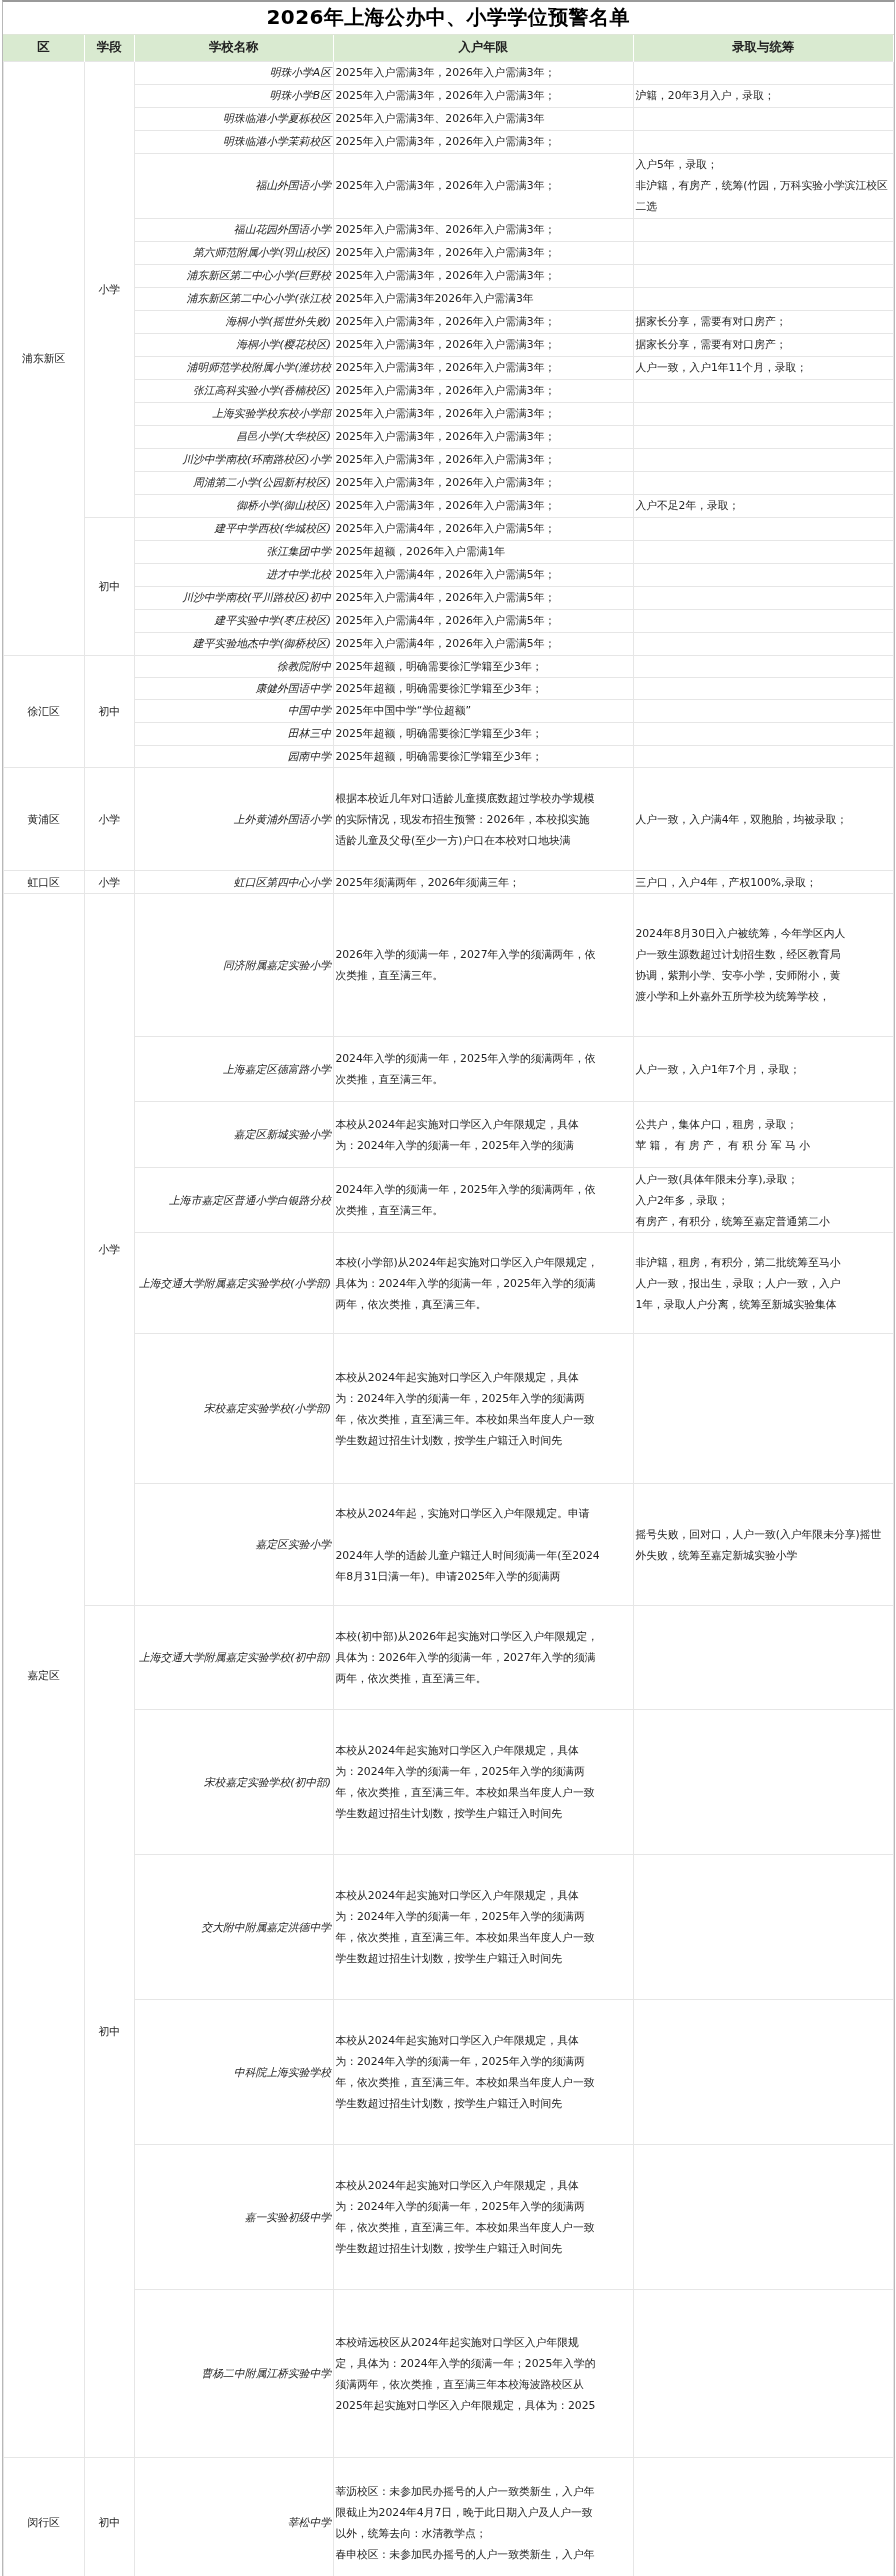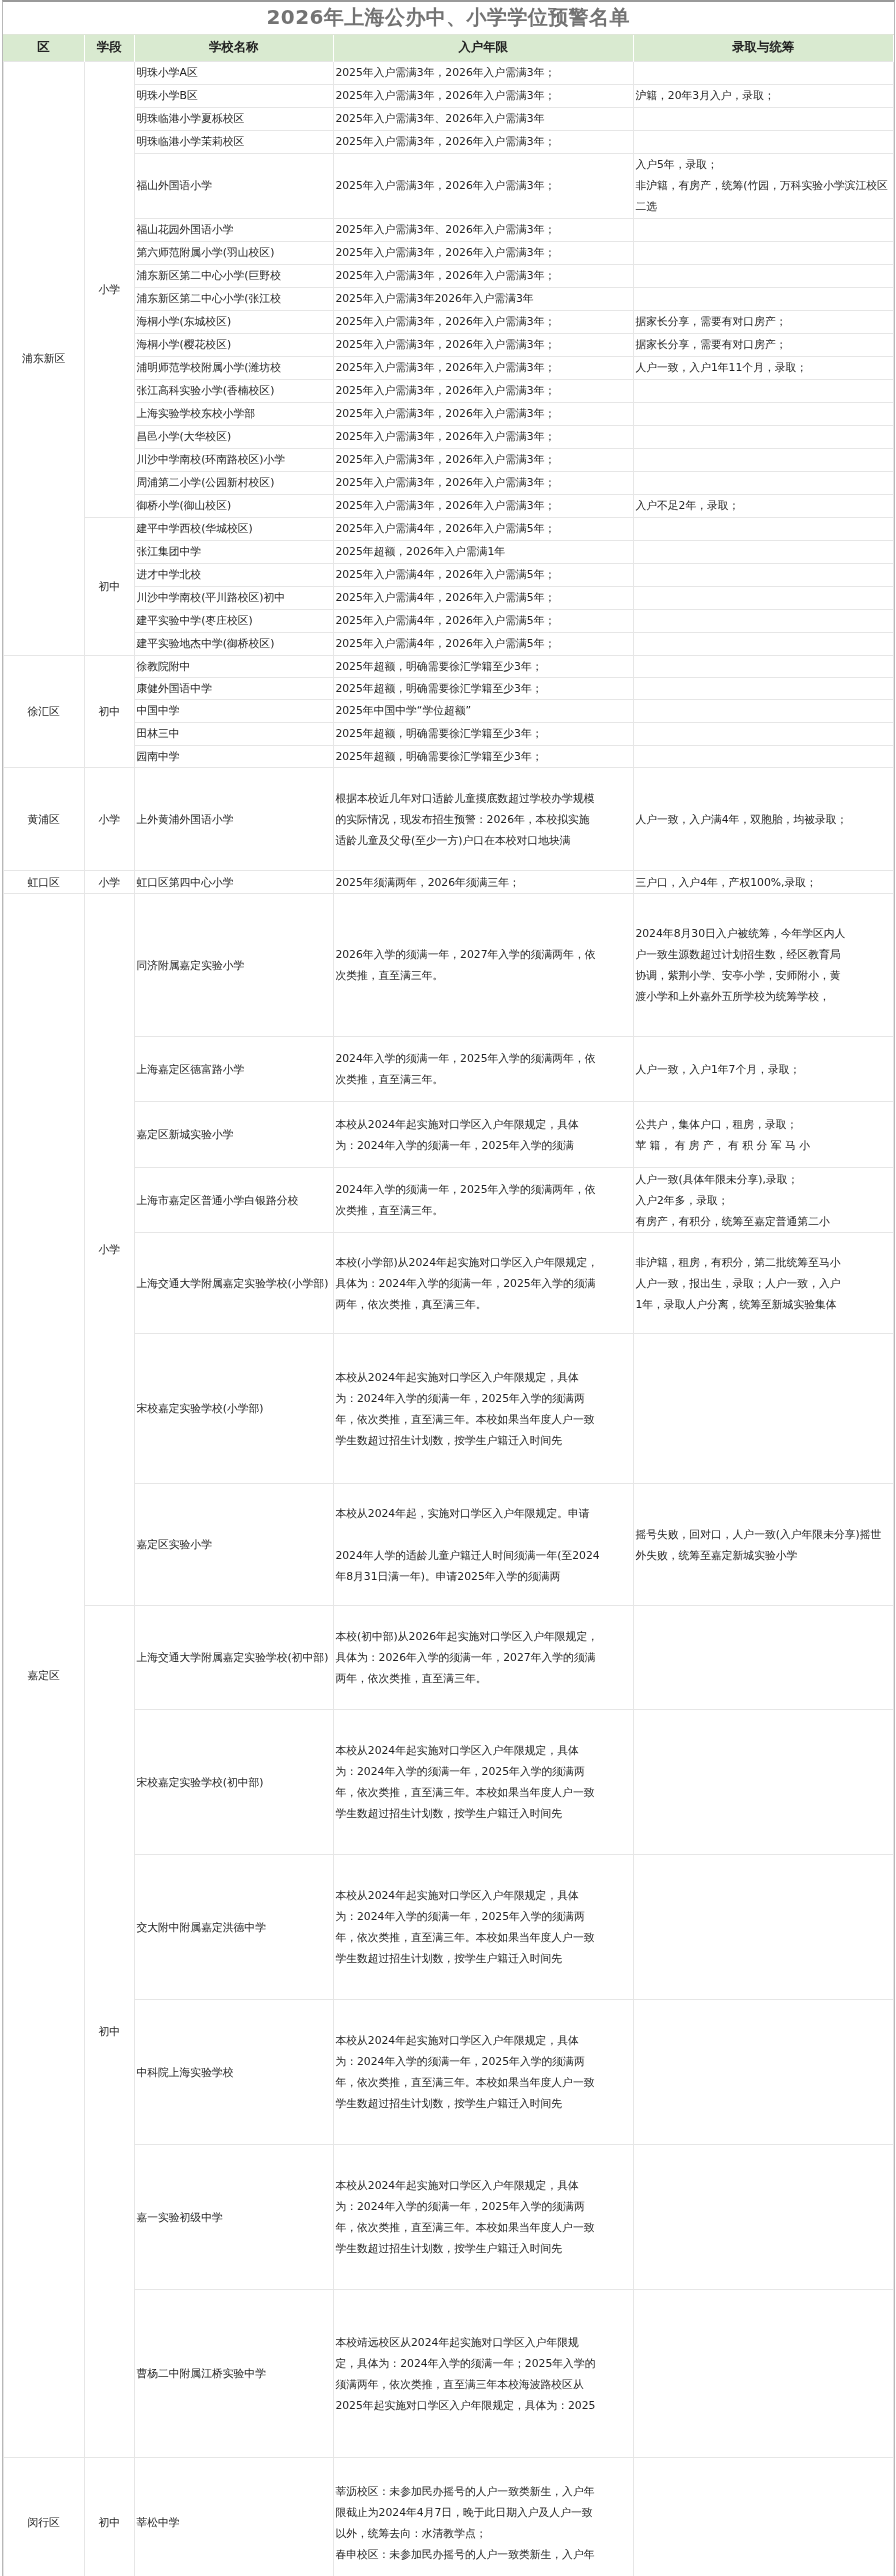--- a/index.html
+++ b/index.html
@@ -1,22 +1,22 @@
 <!DOCTYPE html>
 <html style="font-size:13.3px"><head>
 <meta charset="utf-8">
 <style>
   html,body{margin:0;padding:0;background:#fff;}
   body{width:896px;height:2576px;overflow:hidden;font-family:"DejaVu Sans","Liberation Sans",sans-serif;color:#222;}
   .frame{position:relative;width:893px;margin:0 1.7px;border:1.7px solid #b8b8b8;border-top:2.5px solid #9a9a9a;box-sizing:border-box;}
-  .title{height:31.5px;line-height:31.5px;text-align:center;font-size:20px;font-weight:bold;color:#737373;letter-spacing:0.4px;border-bottom:0.8px solid #dfe6d8;}
+  .title{height:31.5px;line-height:31.5px;text-align:center;font-size:20px;font-weight:bold;color:#000000;letter-spacing:0.4px;border-bottom:0.8px solid #dfe6d8;}
   table{border-collapse:collapse;width:100%;table-layout:fixed;}
   th{background:#d9ead0;height:24px;font-size:12.4px;font-weight:bold;color:#222;border-right:0.8px solid #ffffff;}
   td{border:0.8px solid #e6e6e6;font-size:10.8px;line-height:21px;vertical-align:middle;padding:0 1.7px;}
-  td.c{text-align:left;}
+  td.c{text-align:right;font-style:italic;}
   td.l{text-align:left;}
   td.district,td.level{text-align:center;}
   .multi{white-space:pre-line;}
   .c1{width:81px;}.c2{width:50px;}.c3{width:199px;}.c4{width:300px;}.c5{width:auto;}
 </style>
 </head>
 <body>
 
 <div class="frame">
   <div class="title">2026年上海公办中、小学学位预警名单</div>
@@ -80,21 +80,21 @@
           <td class="c">浦东新区第二中心小学(巨野校</td>
           <td class="l multi">2025年入户需满3年，2026年入户需满3年；</td>
           <td class="l multi"></td>
         </tr>
         <tr style="height: 23px; padding-left: 24px;">
           <td class="c">浦东新区第二中心小学(张江校</td>
           <td class="l multi">2025年入户需满3年2026年入户需满3年</td>
           <td class="l multi"></td>
         </tr>
         <tr style="height: 23px;">
-          <td class="c">海桐小学(东城校区)</td>
+          <td class="c">海桐小学(摇世外失败)</td>
           <td class="l multi">2025年入户需满3年，2026年入户需满3年；</td>
           <td class="l multi">据家长分享，需要有对口房产；</td>
         </tr>
         <tr style="height: 23px;">
           <td class="c">海桐小学(樱花校区)</td>
           <td class="l multi">2025年入户需满3年，2026年入户需满3年；</td>
           <td class="l multi">据家长分享，需要有对口房产；</td>
         </tr>
         <tr style="height: 23px;">
           <td class="c">浦明师范学校附属小学(潍坊校</td>

